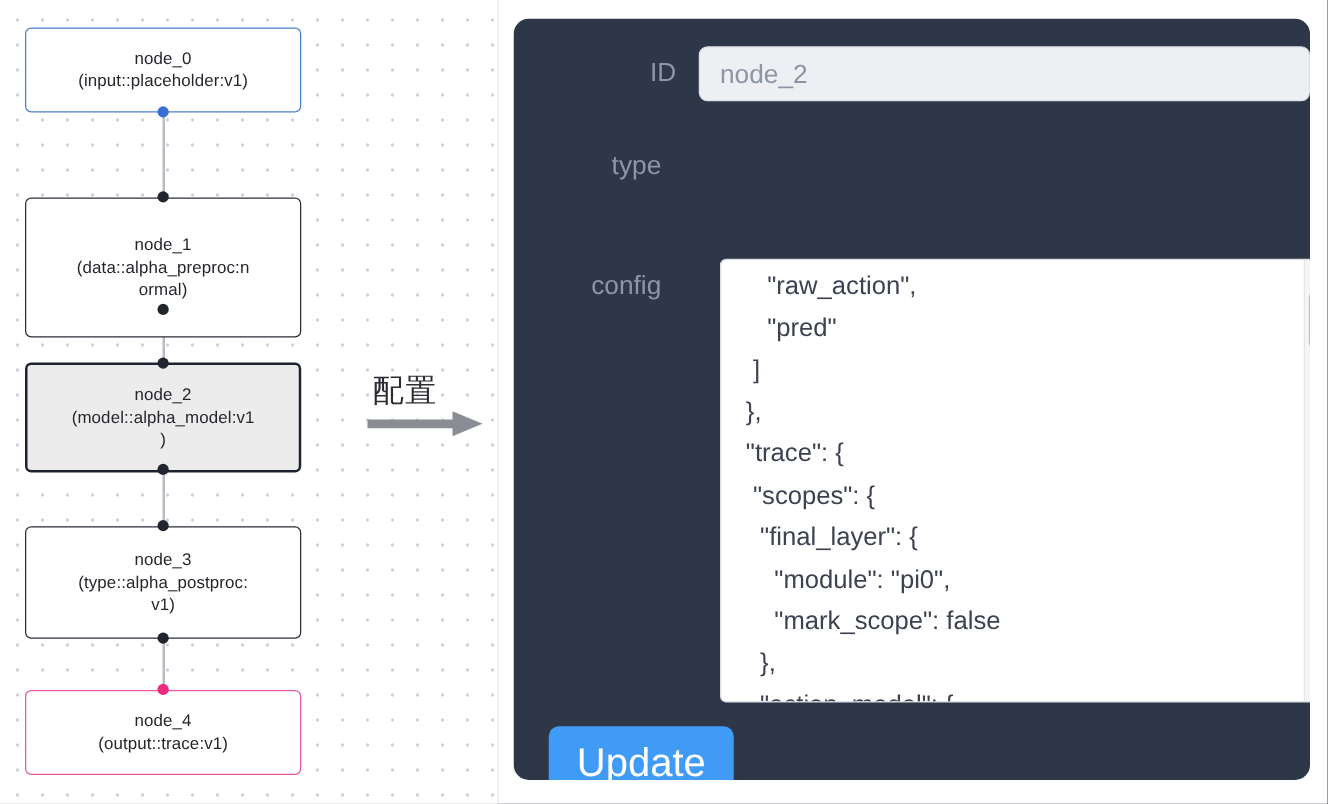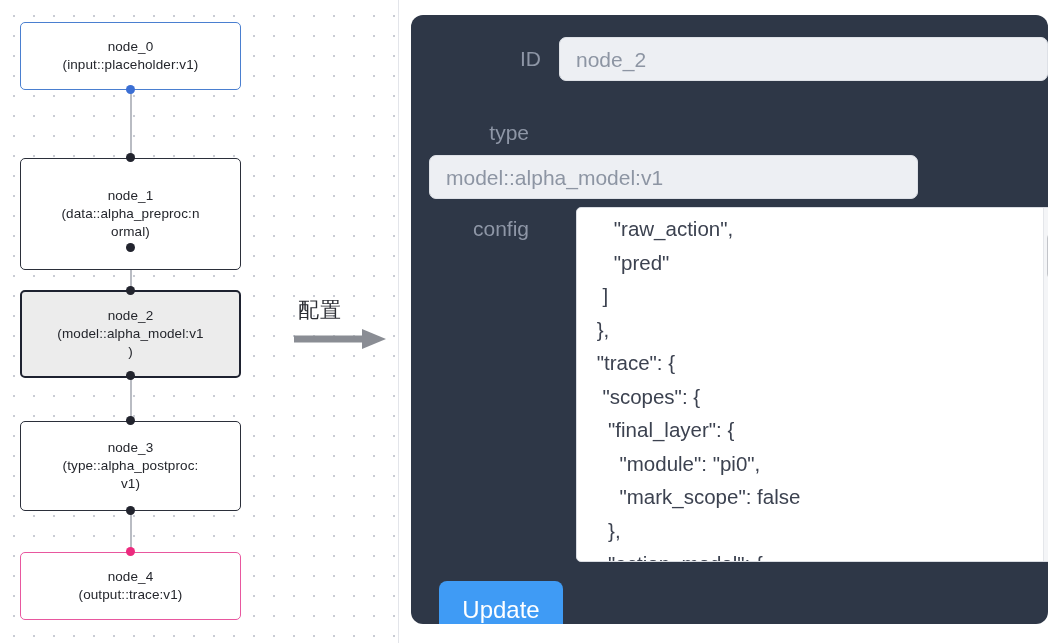--- a/index.html
+++ b/index.html
@@ -49,21 +49,21 @@
     background:#22242e;
   }
   .port.port-blue{background:#3b6fd4;}
   .port.port-pink{background:#ec2a7e;}
   
   #annotation{
     position:absolute;left:292px;top:296px;width:104px;height:60px;
   }
   #annotation-label{
     position:absolute;left:6px;top:0;
-    font-size:21px;color:#2b2d33;letter-spacing:1px;
+    font-size:25px;color:#2b2d33;letter-spacing:1px;
     font-family:"DejaVu Sans", sans-serif;
   }
   #annotation-arrow{position:absolute;left:0;top:30px;}
   
   #config-panel{
     position:absolute;left:411px;top:15px;
     width:637px;height:609px;
     background:#2e3747;
     border-radius:12px;
     overflow:hidden;
@@ -124,25 +124,25 @@
   }
   #config-scrollbar-thumb{
     position:absolute;right:4px;top:24px;width:13px;height:48px;
     background:#c2c4c9;border-radius:7px;
   }
   #config-resize-handle{
     position:absolute;right:1px;bottom:1px;width:18px;height:18px;
   }
   #update-button{
     position:absolute;left:28px;top:566px;
-    width:124px;height:58px;
+    width:148px;height:58px;
     background:#3f9bf5;
     border:none;border-radius:8px;
     color:#ffffff;
-    font-size:24px;
+    font-size:32px;
     font-family:"Liberation Sans", sans-serif;
     text-align:center;
     line-height:50px;
     cursor:pointer;
     padding:0;
   }
 </style>
 </head>
 <body>
 
@@ -203,21 +203,20 @@
 
 <div id="config-panel">
 
   <div class="field-row" id="row-id">
     <div class="field-label">ID</div>
     <div class="field-input">node_2</div>
   </div>
 
   <div class="field-row" id="row-type">
     <div class="field-label">type</div>
-    <div class="field-input">model::alpha_model:v1</div>
   </div>
 
   <div class="field-row" id="row-config">
     <div class="field-label">config</div>
     <div id="config-textarea">
       <div id="config-text">    "raw_action",
     "pred"
   ]
  },
  "trace": {

